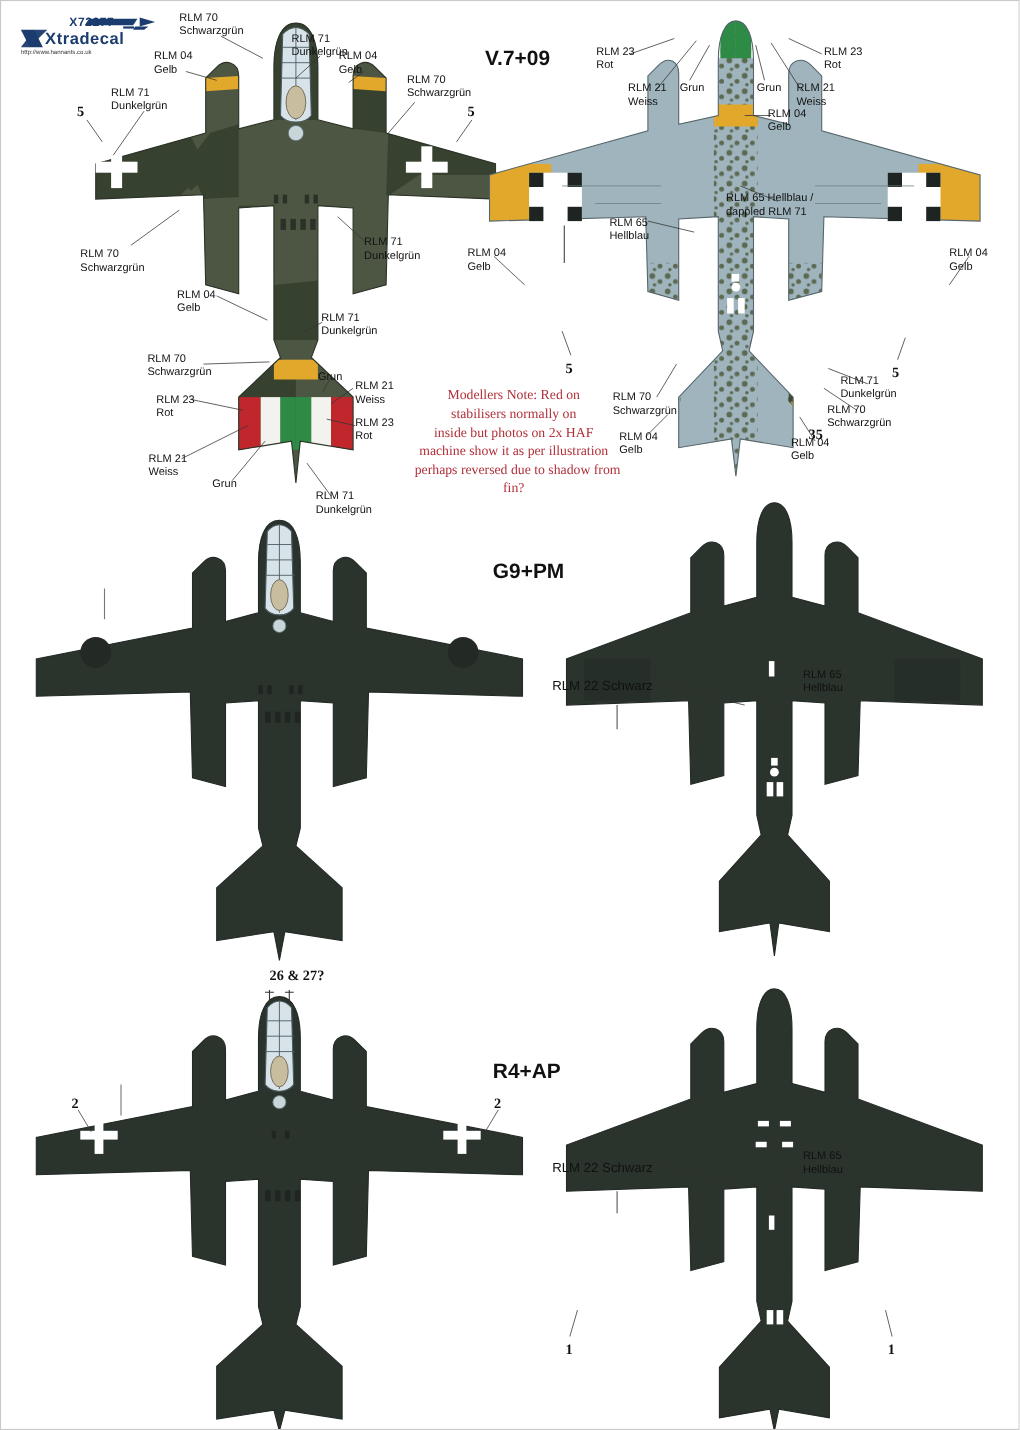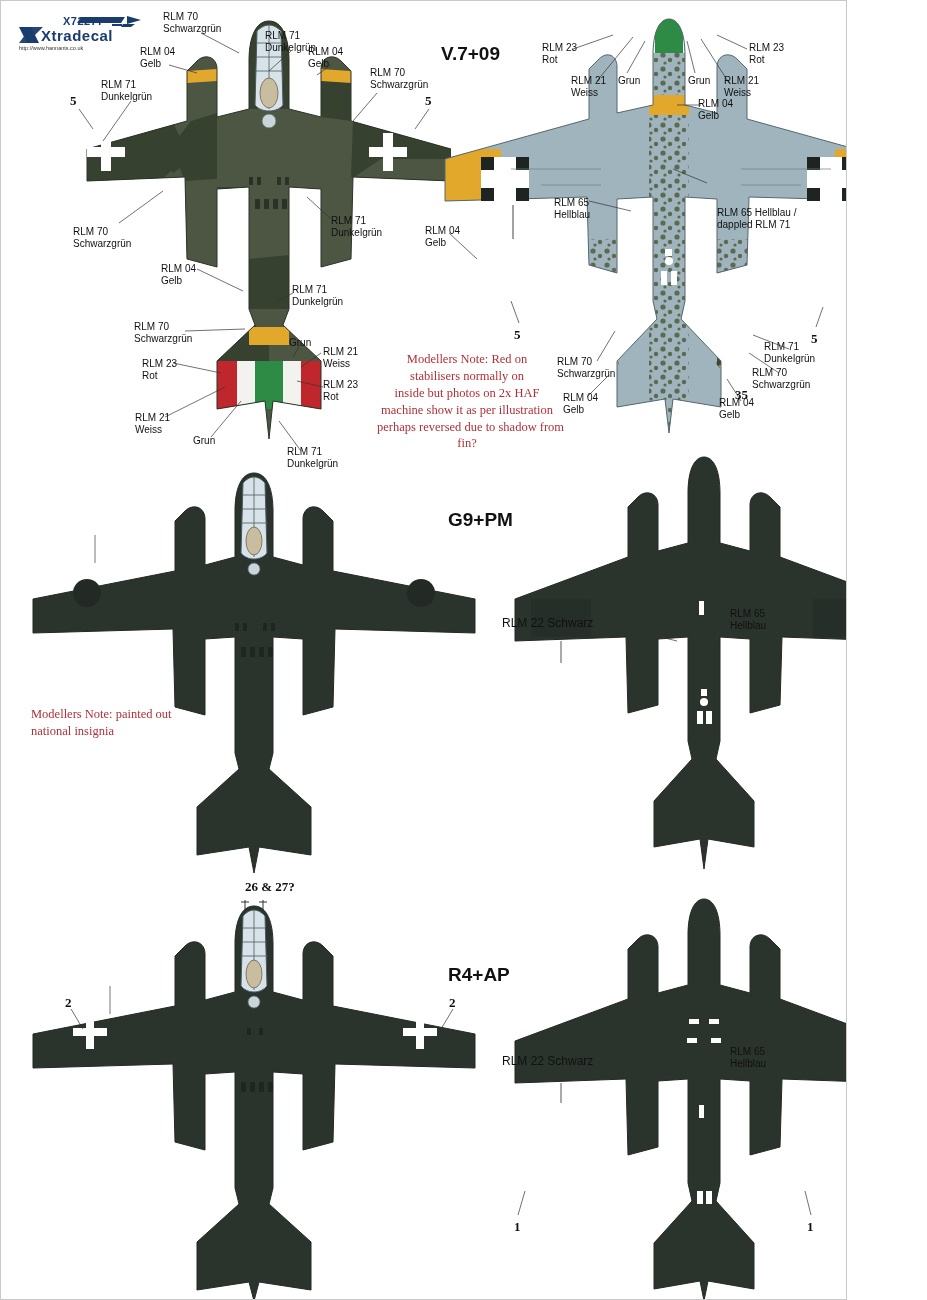--- a/index.html
+++ b/index.html
@@ -1,19 +1,19 @@
 <!DOCTYPE html>
 <html><head>
 <meta charset="utf-8">
 <style>
   html, body { margin:0; padding:0; background:#ffffff; }
   body { font-family:"Liberation Serif", serif; }
   #sheet {
     position:relative;
-    width:847px; height:1300px;
+    width:927px; height:1300px;
     background:#ffffff;
     overflow:hidden;
     border:1px solid #c9c9c9;
     box-sizing:border-box;
   }
   .abs { position:absolute; }
   .lbl {
     position:absolute;
     font-family:Liberation Sans, sans-serif;
     font-size:10px;
@@ -444,21 +444,21 @@
   <div class="lbl" style="left:748px; top:41px;">RLM 23
 Rot</div>
   <div class="lbl" style="left:570px; top:74px;">RLM 21
 Weiss</div>
   <div class="lbl" style="left:617px; top:74px;">Grun</div>
   <div class="lbl" style="left:687px; top:74px;">Grun</div>
   <div class="lbl" style="left:723px; top:74px;">RLM 21
 Weiss</div>
   <div class="lbl" style="left:697px; top:97px;">RLM 04
 Gelb</div>
-  <div class="lbl" style="left:716px; top:174px;margin-top:32px;">RLM 65 Hellblau /
+  <div class="lbl" style="left:659px; top:174px;">RLM 65 Hellblau /
 dappled RLM 71</div>
   <div class="lbl" style="left:553px; top:196px;">RLM 65
 Hellblau</div>
   <div class="lbl" style="left:424px; top:224px;">RLM 04
 Gelb</div>
   <div class="lbl" style="left:862px; top:224px;">RLM 04
 Gelb</div>
   <div class="lbl" style="left:763px; top:340px;">RLM 71
 Dunkelgrün</div>
   <div class="lbl" style="left:556px; top:355px;">RLM 70
@@ -477,22 +477,20 @@
   <div class="lbl" style="left:501px; top:1054px; font-size:12px;">RLM 22 Schwarz</div>
   <div class="lbl" style="left:729px; top:1045px;">RLM 65
 Hellblau</div>
 
   <div class="note c" style="left:376px; top:350px; width:180px;">Modellers Note: Red on
 stabilisers normally on
 inside but photos on 2x HAF
 machine show it as per illustration
 perhaps reversed due to shadow from
 fin?</div>
-  <div class="note" style="left:30px; top:705px; width:200px;">Modellers Note: painted out
-national insignia</div>
 
   <div class="num" style="left:69px;  top:92px;">5</div>
   <div class="num" style="left:424px; top:92px;">5</div>
   <div class="num" style="left:513px; top:326px;">5</div>
   <div class="num" style="left:810px; top:330px;">5</div>
   <div class="num" style="left:686px; top:386px;margin-left:48px;">35</div>
   <div class="num" style="left:64px;  top:994px;">2</div>
   <div class="num" style="left:448px; top:994px;">2</div>
   <div class="num" style="left:513px; top:1218px;">1</div>
   <div class="num" style="left:806px; top:1218px;">1</div>

